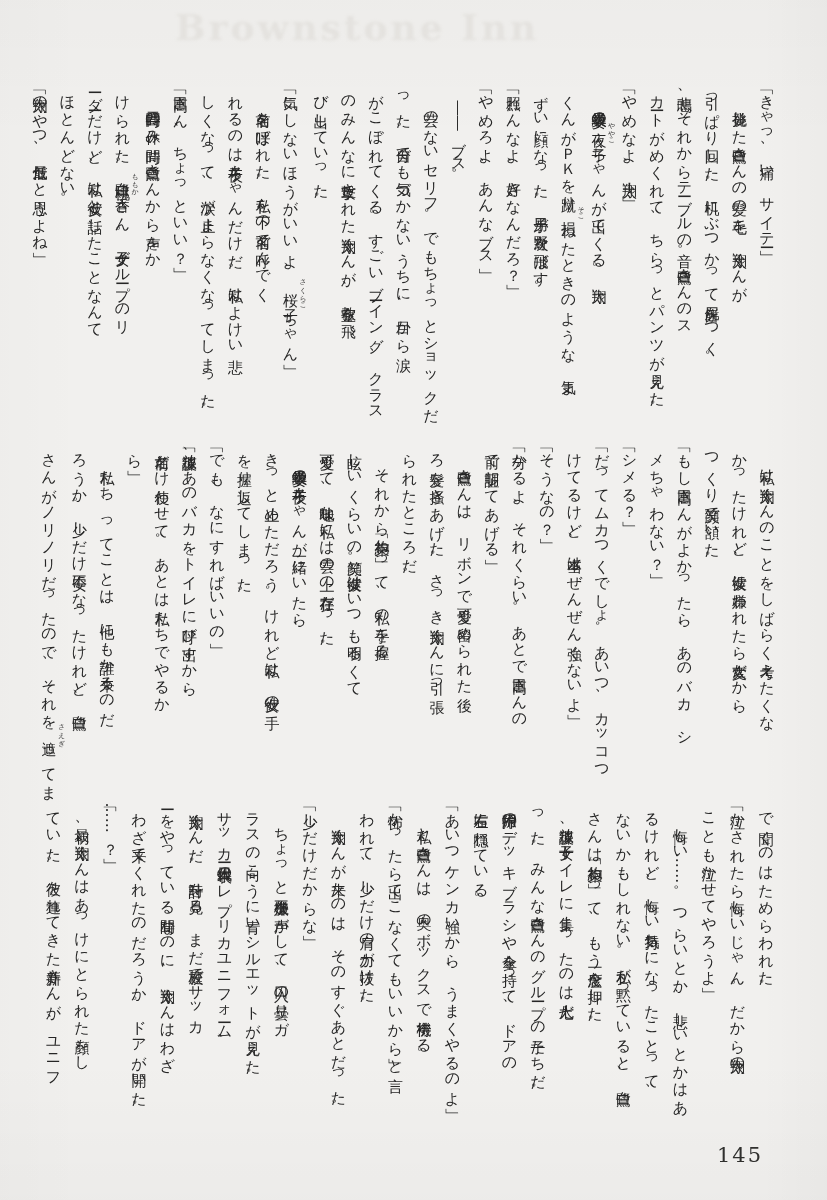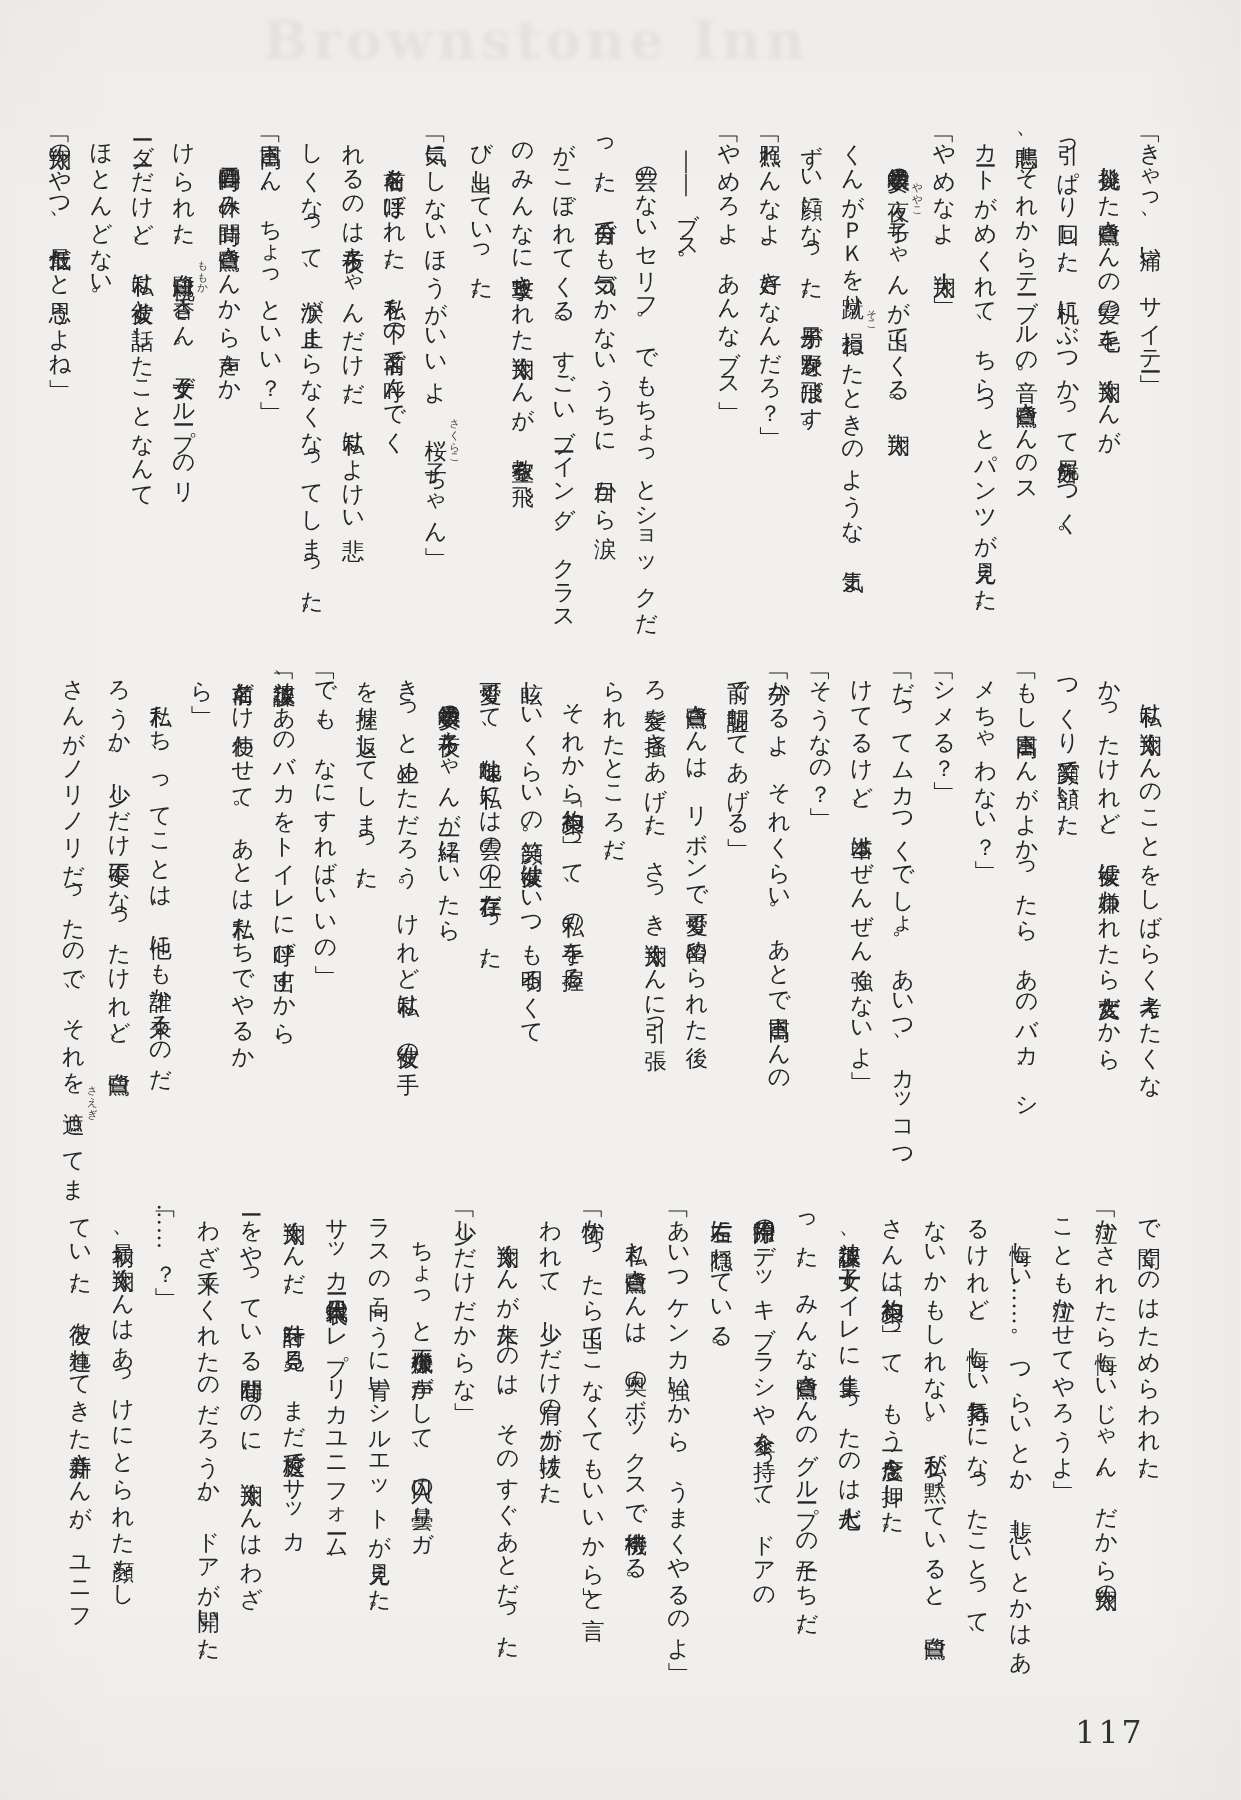--- a/index.html
+++ b/index.html
@@ -154,13 +154,13 @@
     <p class="col">ラスの向こうに青いシルエットが見えた。</p>
     <p class="col">サッカー日本代表のレプリカユニフォーム、</p>
     <p class="col">翔太くんだ。時計を見る。まだ校庭でサッカ</p>
     <p class="col">ーをやっている時間なのに、翔太くんはわざ</p>
     <p class="col">わざ来てくれたのだろうか。ドアが開いた。</p>
     <p class="col">「……？」</p>
     <p class="col">　最初、翔太くんはあっけにとられた顔をし</p>
     <p class="col">ていた。彼を連れてきた新井さんが、ユニフ</p>
   </section>
 
-<div class="page-number">117</div>
+<div class="page-number">145</div>
 
 </body></html>

